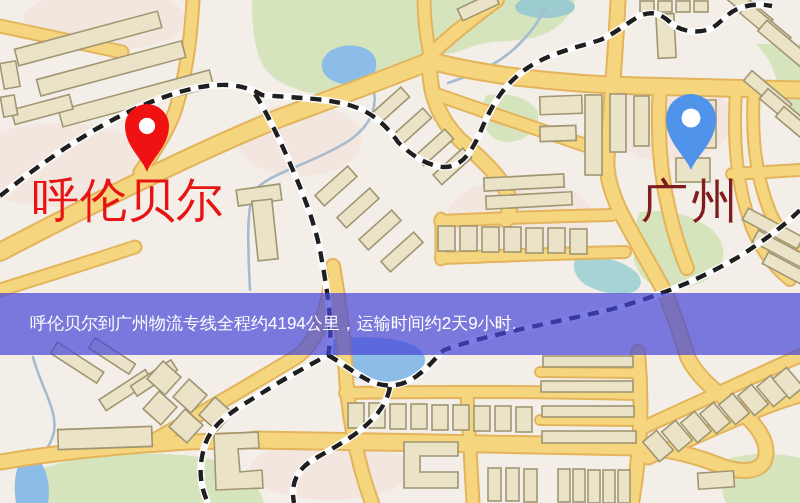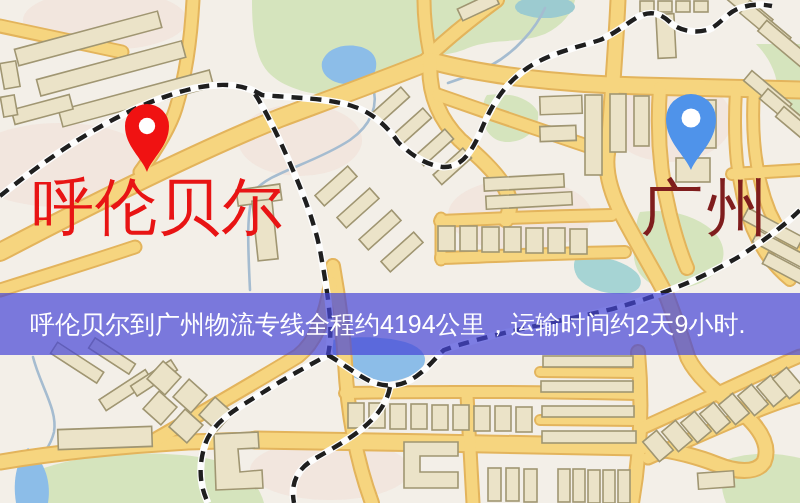--- a/index.html
+++ b/index.html
@@ -17,29 +17,29 @@
   .w12{stroke-width:12}.w13{stroke-width:13}.w14{stroke-width:14}.w15{stroke-width:15}
   .w16{stroke-width:16}.w17{stroke-width:17}.w19{stroke-width:19}.w20{stroke-width:20}
   .bld{fill:#ebe3c8;stroke:#a09672;stroke-width:1.6;}
   .stream{fill:none;stroke:#a5bcd0;stroke-width:2.6;stroke-linecap:round;}
   .pinktint{fill:#f0d9d0;opacity:.42;}
 
   .pin{position:absolute;z-index:3;}
   #origin-pin{left:118px;top:100px;}
   #destination-pin{left:658px;top:92px;}
 
-  .map-label{position:absolute;z-index:4;font-size:62px;line-height:1;white-space:nowrap;
+  .map-label{position:absolute;z-index:4;font-size:47px;line-height:1;white-space:nowrap;
              font-weight:400;letter-spacing:1px;}
   #origin-label{left:32px;top:176px;color:#e81414;}
   #destination-label{left:641px;top:177px;color:#7f1d1d;letter-spacing:3px;}
 
   #route-banner{position:absolute;left:0;top:293px;width:800px;height:62px;z-index:5;
                 background:rgba(70,70,215,0.70);}
   #route-banner .banner-text{position:absolute;left:30px;top:0;height:62px;line-height:62px;
-                color:#ffffff;font-size:25px;white-space:nowrap;}
+                color:#ffffff;font-size:17px;white-space:nowrap;}
 </style>
 </head>
 <body>
 
 <div id="stage">
 
 <svg id="map-svg" width="800" height="503" viewBox="0 0 800 503" xmlns="http://www.w3.org/2000/svg">
   <defs>
 
     <path id="rA" d="M0,252 C90,205 200,150 280,118 C320,103 370,85 428,62"></path>

